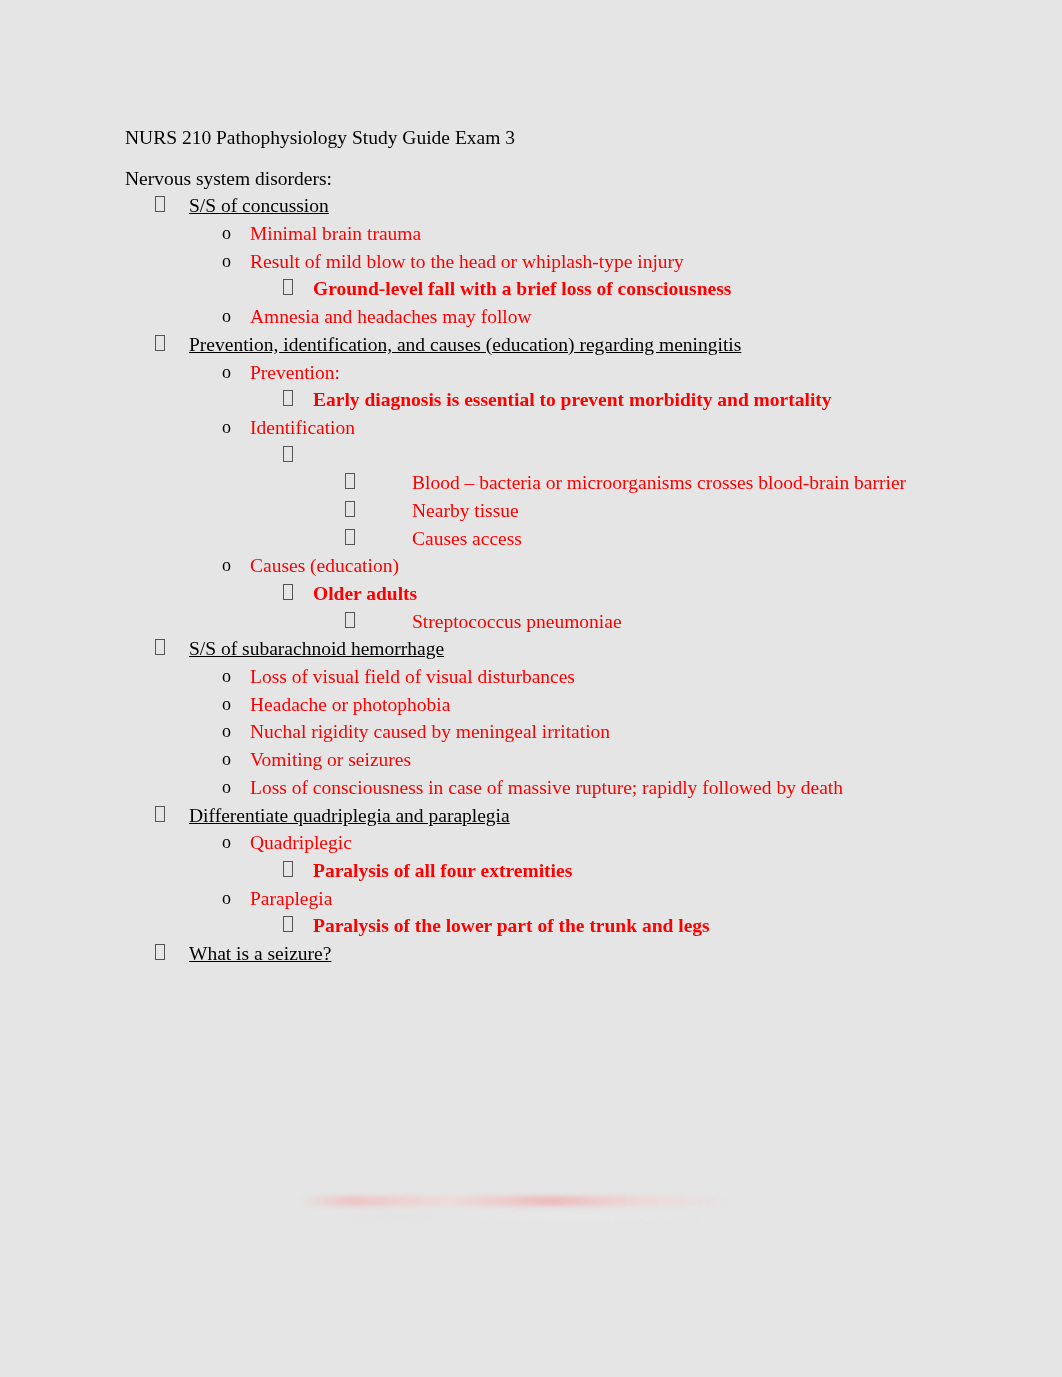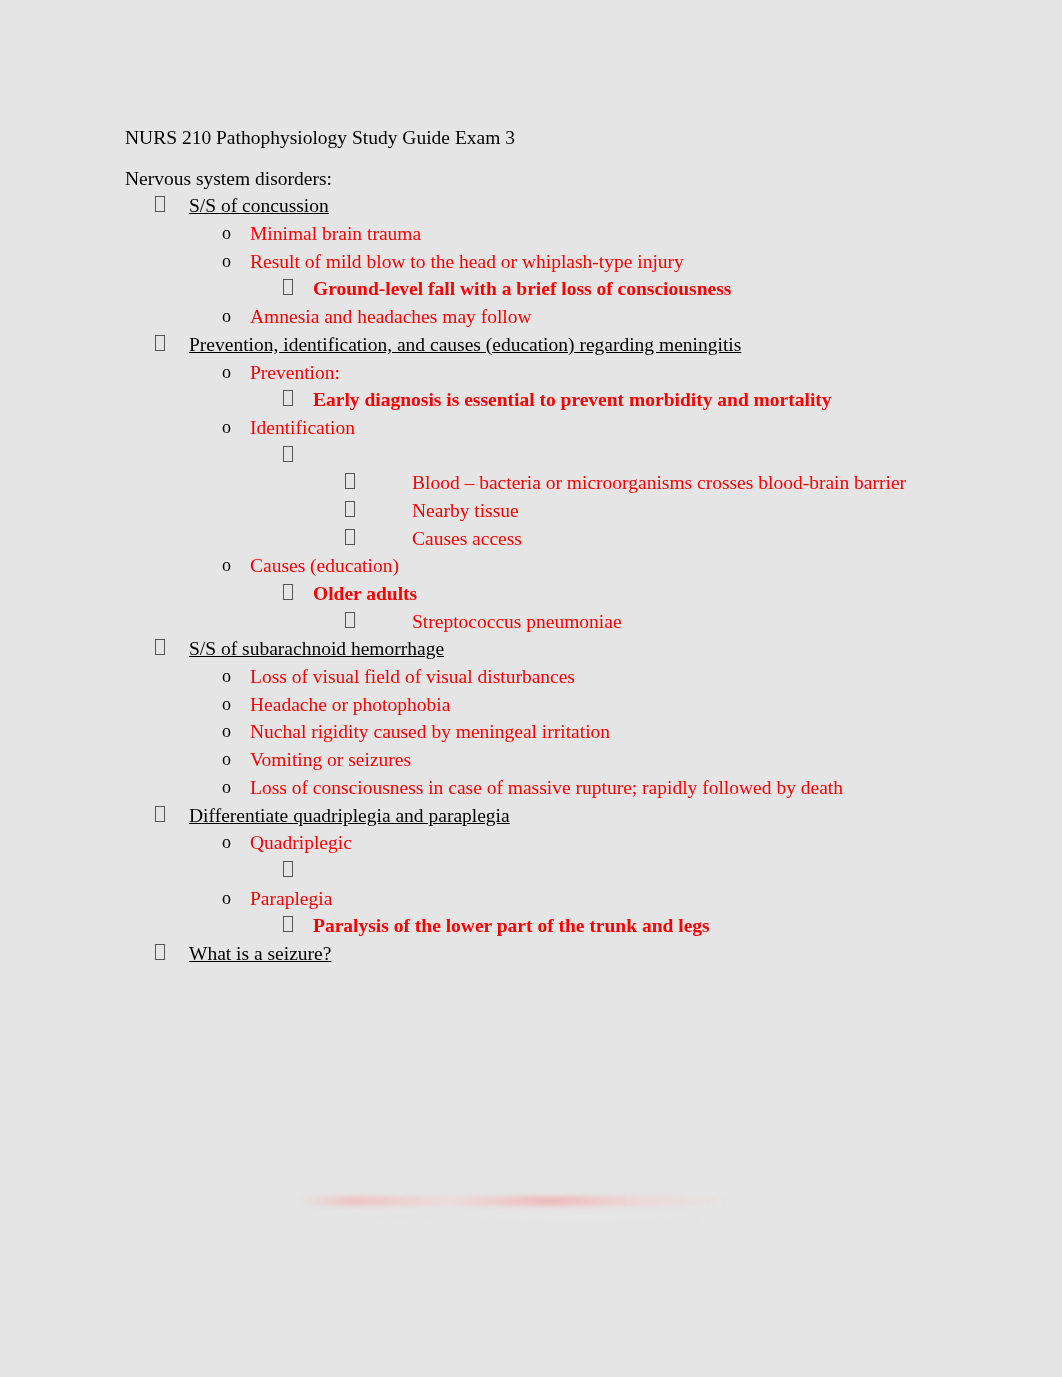--- a/index.html
+++ b/index.html
@@ -239,20 +239,21 @@
         <div class="row lvl1">
           <span class="marker"><span class="tofu"></span></span>
           <span class="txt blk">Differentiate quadriplegia and paraplegia</span>
         </div>
         <div class="row lvl2">
           <span class="marker marker-o">o</span>
           <span class="txt red">Quadriplegic</span>
         </div>
         <div class="row lvl3">
           <span class="marker"><span class="tofu"></span></span>
+          <span class="txt red">Paralysis of all four extremities</span>
         </div>
         <div class="row lvl2">
           <span class="marker marker-o">o</span>
           <span class="txt red">Paraplegia</span>
         </div>
         <div class="row lvl3">
           <span class="marker"><span class="tofu"></span></span>
           <span class="txt red">Paralysis of the lower part of the trunk and legs</span>
         </div>
         <div class="row lvl1">

